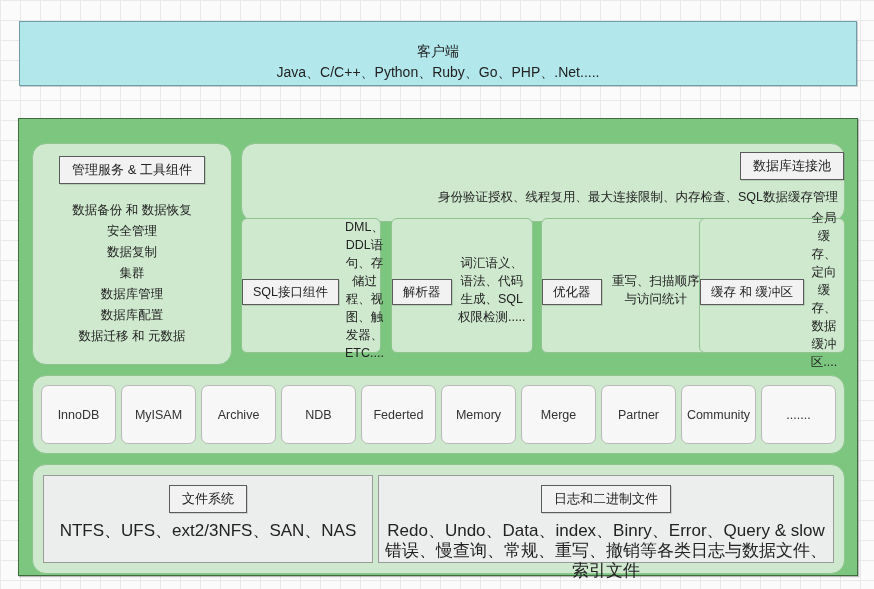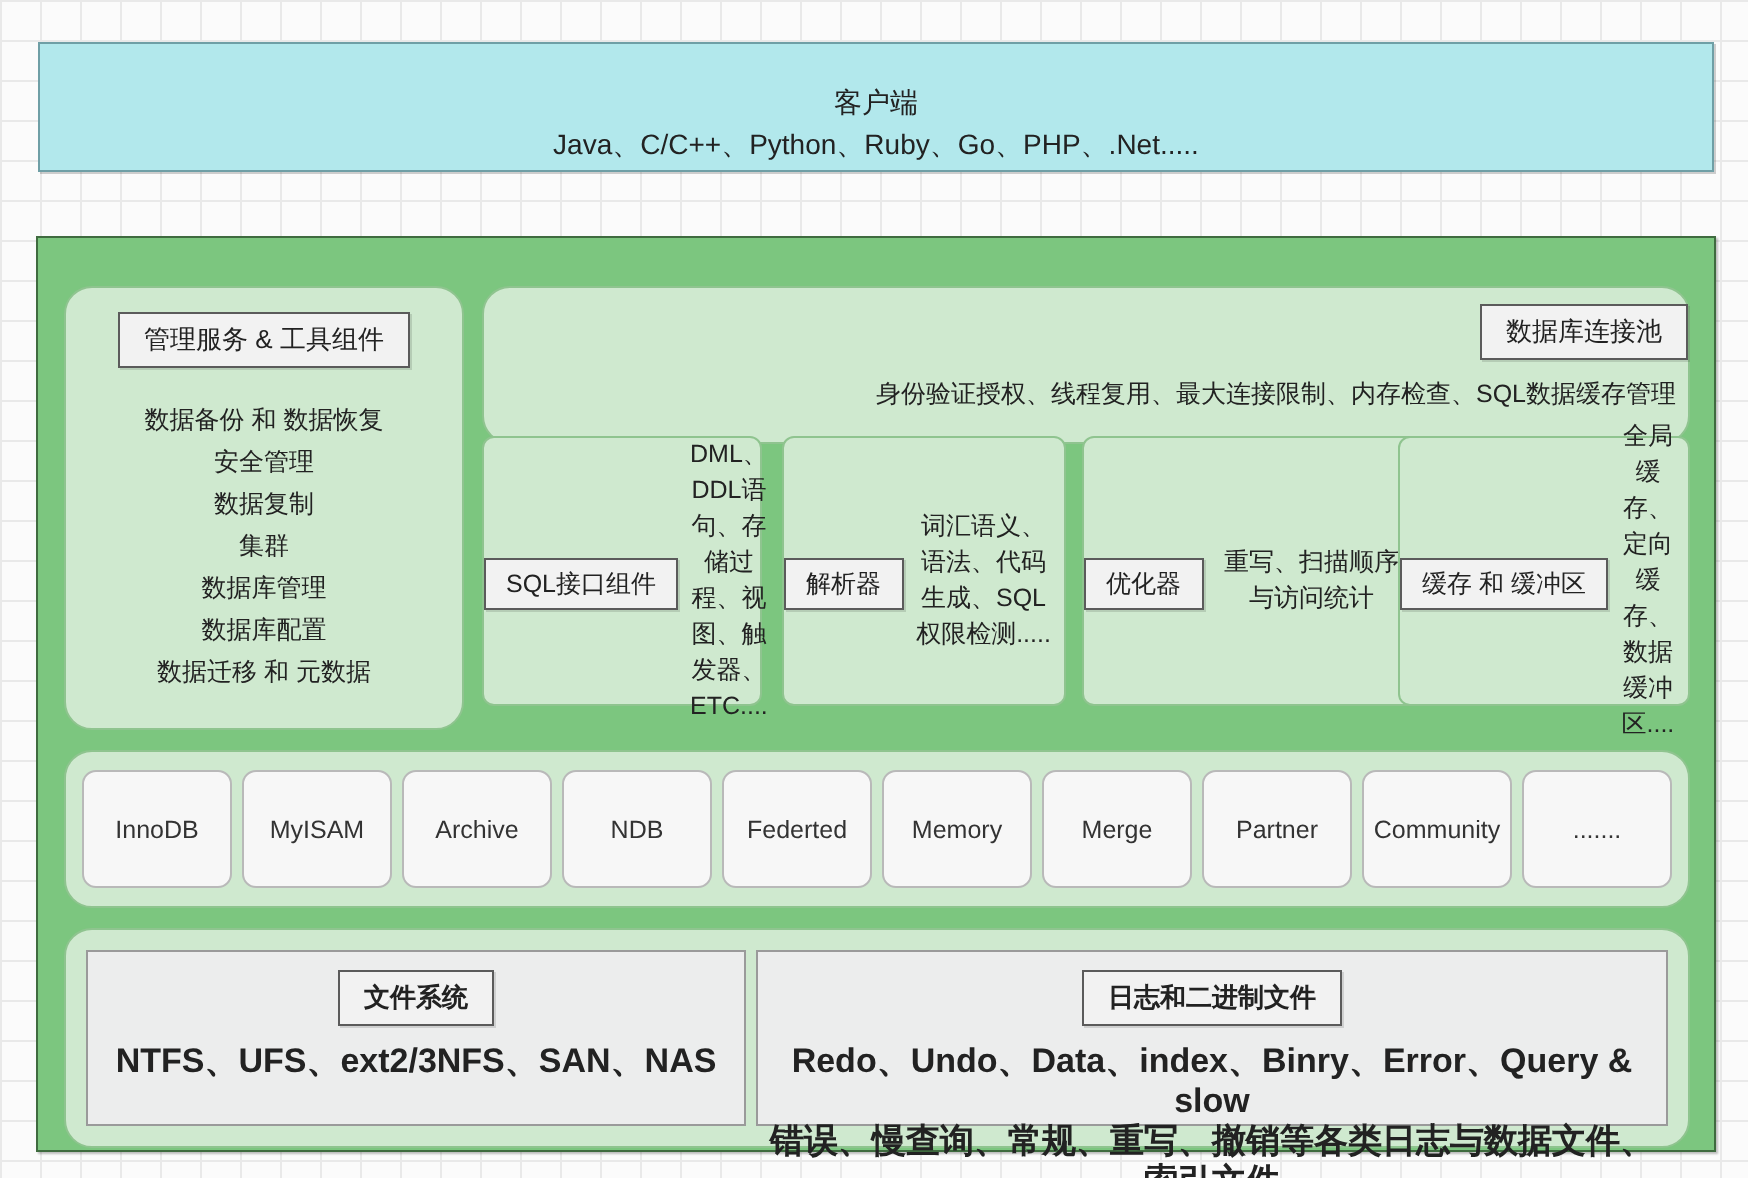--- a/index.html
+++ b/index.html
@@ -73,21 +73,21 @@
   .engines{left:13px;top:244px;width:813px;height:79px;
            display:flex;align-items:center;gap:5px;padding:0 8px;}
   .engine{
     flex:1 1 0;height:59px;background:#f7f7f7;border:1px solid #b9b9b9;
     border-radius:7px;display:flex;align-items:center;justify-content:center;
     font-size:12.5px;color:#333;box-sizing:border-box;
   }
 
   
   .storage{left:13px;top:333px;width:813px;height:110px;
-           display:flex;gap:5px;padding:10px;box-sizing:border-box;font-weight:bold;}
+           display:flex;gap:5px;padding:10px;box-sizing:border-box;}
   .fsbox{
     background:#eceded;border:1px solid #9a9a9a;box-sizing:border-box;
     display:flex;flex-direction:column;align-items:center;
   }
   .fs-left{width:330px;}
   .fs-right{flex:1;}
   .fsbox .chip{margin-top:9px;}
   .fsbox .body-text{margin-top:8px;font-size:17px;line-height:20px;}
 </style>
 </head>

